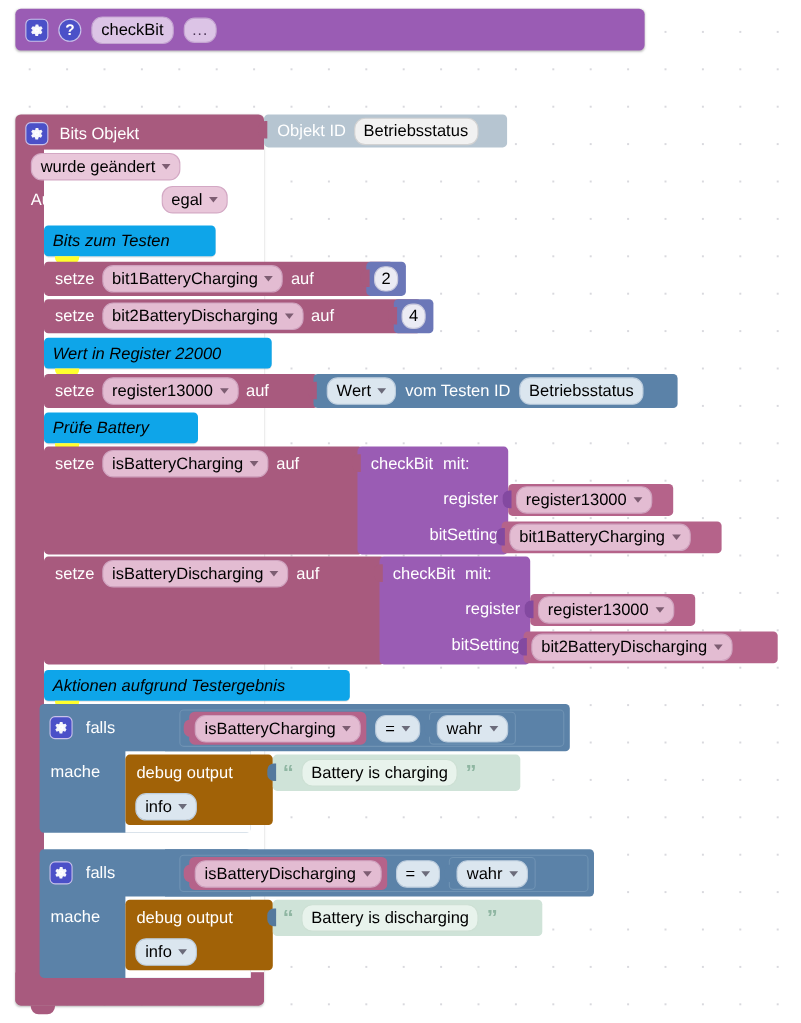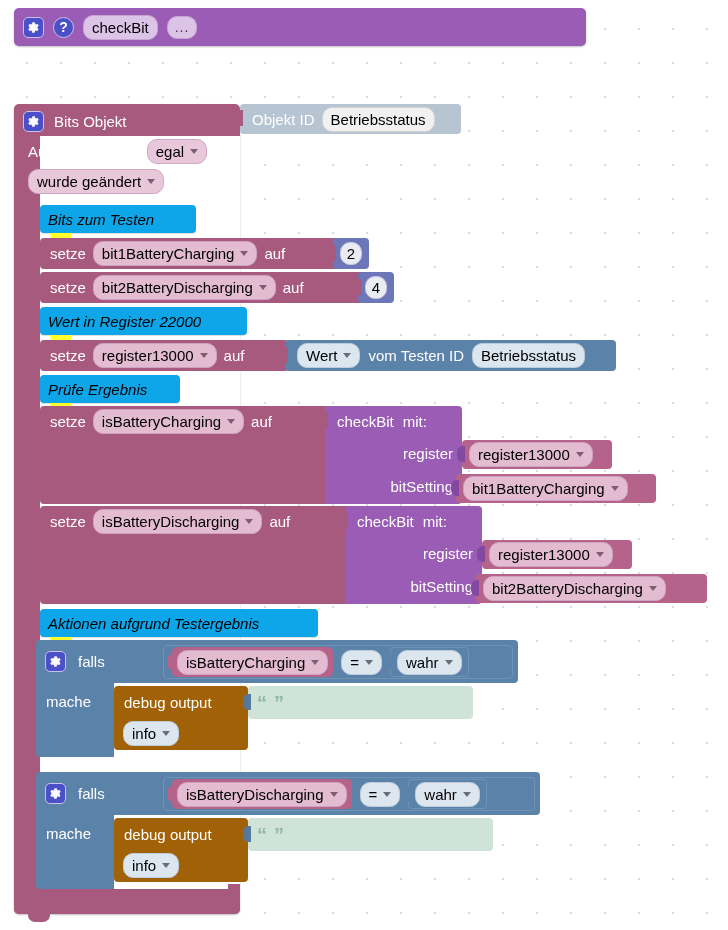--- a/index.html
+++ b/index.html
@@ -119,30 +119,30 @@
   <div class="blk" style="left:14px;top:104px;width:226px;height:90px;">
     <div class="row" style="height:32px;padding-left:9px;gap:10px;">
       <span class="icon-gear" style="margin-top:2px;">
         <svg width="13" height="13" viewBox="0 0 24 24" fill="#ffffff">
             <path d="M12 8a4 4 0 100 8 4 4 0 000-8zm0 2.3a1.7 1.7 0 110 3.4 1.7 1.7 0 010-3.4z"></path>
             <path d="M19.4 13c.04-.33.06-.66.06-1s-.02-.67-.06-1l2-1.56a.5.5 0 00.12-.62l-1.9-3.28a.5.5 0 00-.6-.22l-2.35.95a7.2 7.2 0 00-1.7-1l-.36-2.5a.5.5 0 00-.5-.42h-3.8a.5.5 0 00-.5.42l-.36 2.5c-.6.25-1.17.58-1.7 1l-2.35-.95a.5.5 0 00-.6.22L2.5 8.82a.5.5 0 00.12.62L4.6 11c-.04.33-.06.66-.06 1s.02.67.06 1l-2 1.56a.5.5 0 00-.12.62l1.9 3.28c.13.22.38.3.6.22l2.35-.95c.53.42 1.1.75 1.7 1l.36 2.5c.4.24.25.42.5.42h3.8c.25 0 .46-.18.5-.42l.36-2.5c.6-.25 1.17-.58 1.7-1l2.35.95c.22.08.47 0 .6-.22l1.9-3.28a.5.5 0 00-.12-.62L19.4 13z" opacity=".95"></path>
           </svg>
       </span>
       <span class="lbl" style="margin-top:2px;">Bits Objekt</span>
     </div>
+    <div class="row" style="height:30px;padding-left:14px;">
+      <span class="field f-varlt">
+        <span>wurde geändert</span>
+        <span class="caret lt"></span>
+      </span>
+    </div>
     <div class="row" style="height:30px;padding-left:14px;gap:7px;">
       <span class="lbl">Auslösung durch</span>
       <span class="field f-varlt">
         <span>egal</span>
-        <span class="caret lt"></span>
-      </span>
-    </div>
-    <div class="row" style="height:30px;padding-left:14px;">
-      <span class="field f-varlt">
-        <span>wurde geändert</span>
         <span class="caret lt"></span>
       </span>
     </div>
   </div>
 
   <div class="blk c-obj" style="left:240px;top:104px;width:221px;height:30px;border-radius:4px;">
     <div class="plug" style="background:#a85a7e;left:-5px;top:6px;height:16px;border-radius:6px 0 0 6px;"></div>
     <div class="row" style="height:30px;padding-left:12px;gap:7px;">
       <span class="lbl" style="color:#ffffff;">Objekt ID</span>
       <span class="field f-white">
@@ -217,21 +217,21 @@
         <span class="caret"></span>
       </span>
       <span class="lbl">vom Testen ID</span>
       <span class="field f-blue">
         <span>Betriebsstatus</span>
       </span>
     </div>
   </div>
 
   <div class="comment c-comment" style="left:40px;top:375px;width:124px;">
-    <span>Prüfe Ergebnis</span>
+    <span>Prüfe Battery</span>
     <span class="notch" style="background:#ffff2e;top:28px;left:10px;"></span>
   </div>
 
   <div class="blk c-event" style="left:40px;top:406px;width:290px;height:98px;border-radius:4px;">
     <div class="row" style="height:31px;padding-left:10px;gap:7px;">
       <span class="lbl">setze</span>
       <span class="field f-var">
         <span>isBatteryCharging</span>
         <span class="caret lt"></span>
       </span>
@@ -366,20 +366,23 @@
       <span class="field f-blue">
         <span>info</span>
         <span class="caret"></span>
       </span>
     </div>
   </div>
   <div class="blk c-text" style="left:248px;top:686px;width:225px;height:33px;border-radius:4px;">
     <div class="plug" style="background:#54799d;left:-5px;top:8px;height:16px;border-radius:6px 0 0 6px;"></div>
     <div class="row" style="height:33px;padding-left:9px;gap:7px;">
       <span class="quote">“</span>
+      <span class="field f-mint">
+        <span>Battery is charging</span>
+      </span>
       <span class="quote">”</span>
     </div>
   </div>
 
   <div class="blk c-logic" style="left:36px;top:772px;width:192px;height:117px;border-radius:4px;"></div>
   <div class="blk" style="left:114px;top:815px;width:114px;height:74px;background:#ffffff;"></div>
   <div class="blk c-logic" style="left:150px;top:772px;width:390px;height:43px;border-radius:0 4px 4px 0;"></div>
   <div class="blk" style="left:36px;top:772px;width:192px;height:43px;">
     <div class="row" style="height:43px;padding-left:9px;gap:12px;">
       <span class="icon-gear">
@@ -424,17 +427,20 @@
       <span class="field f-blue">
         <span>info</span>
         <span class="caret"></span>
       </span>
     </div>
   </div>
   <div class="blk c-text" style="left:248px;top:818px;width:245px;height:33px;border-radius:4px;">
     <div class="plug" style="background:#54799d;left:-5px;top:8px;height:16px;border-radius:6px 0 0 6px;"></div>
     <div class="row" style="height:33px;padding-left:9px;gap:7px;">
       <span class="quote">“</span>
+      <span class="field f-mint">
+        <span>Battery is discharging</span>
+      </span>
       <span class="quote">”</span>
     </div>
   </div>
 
 </div>
 
 </body></html>

